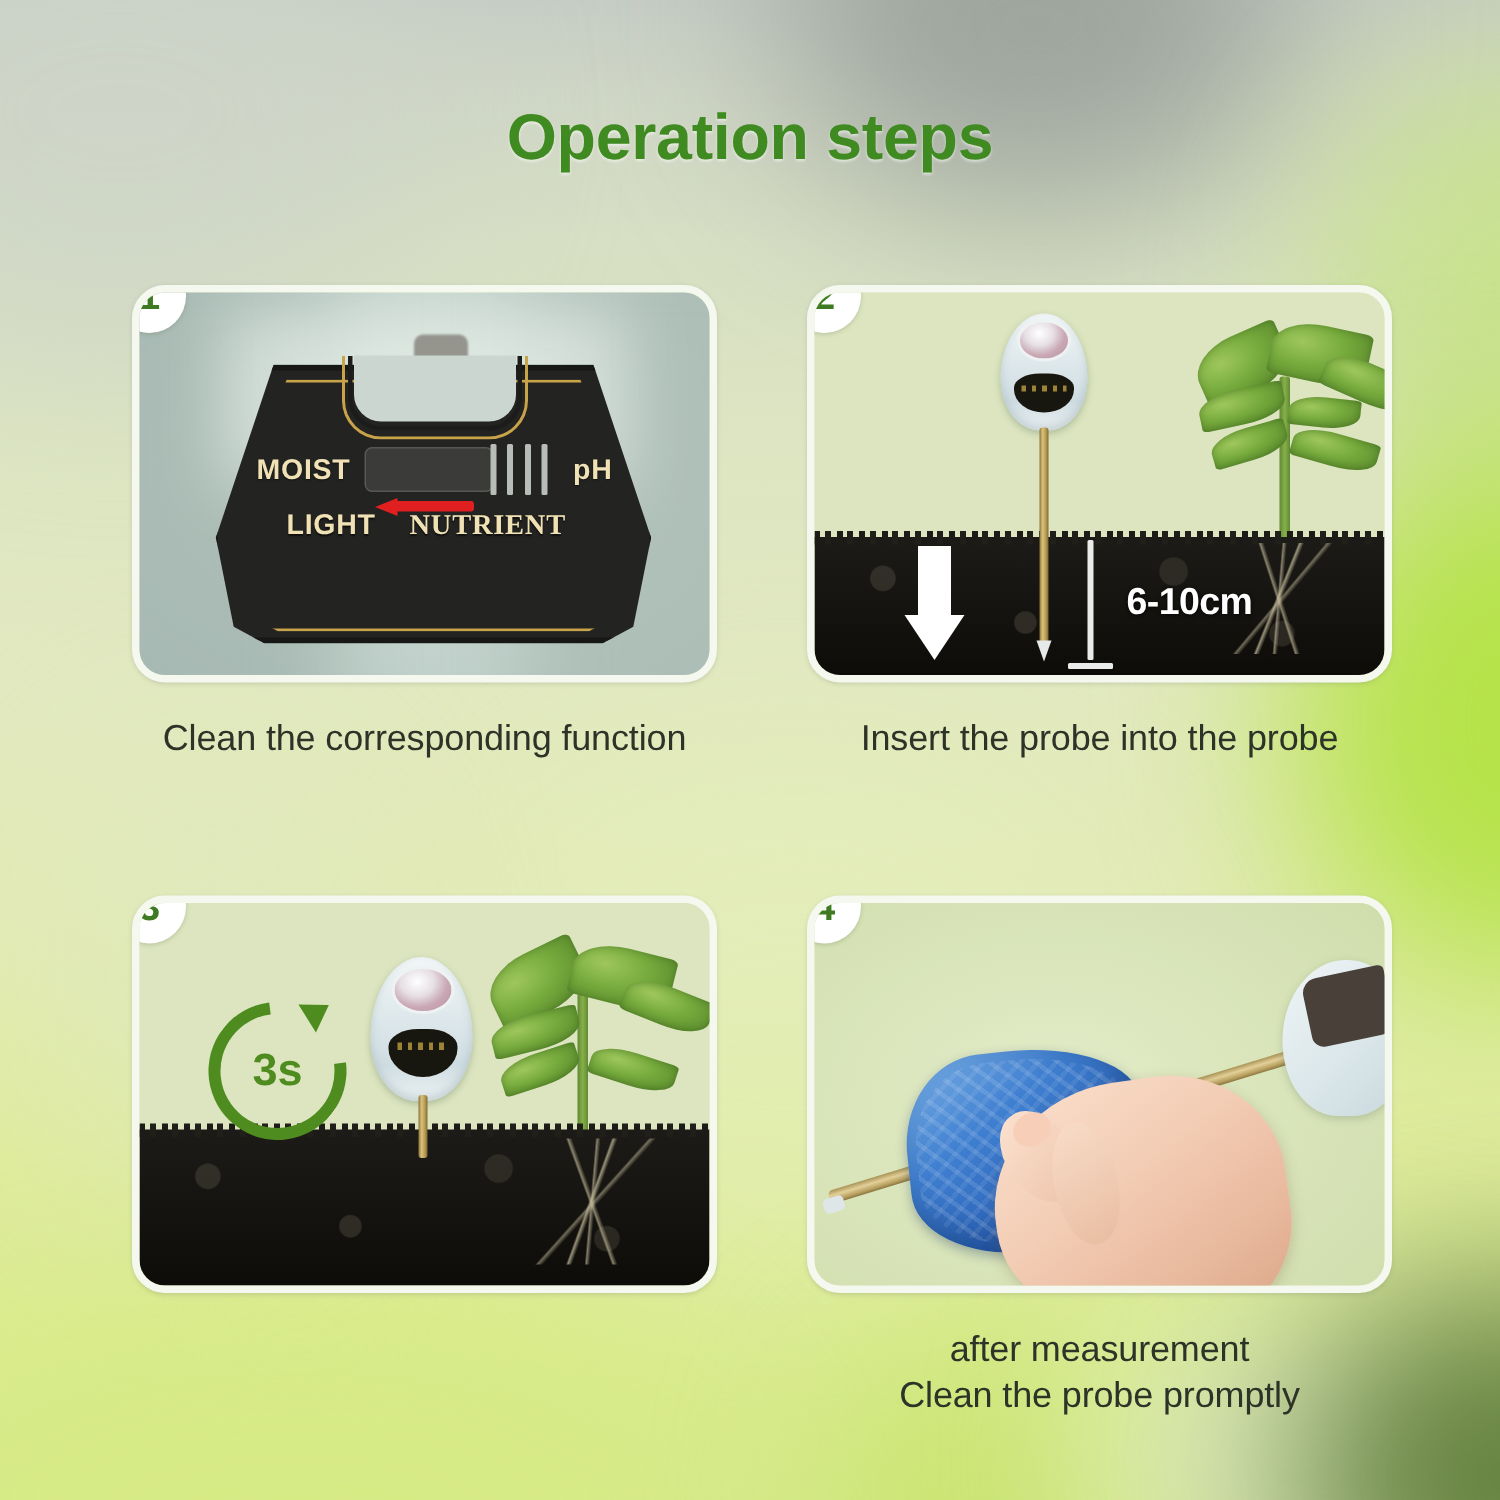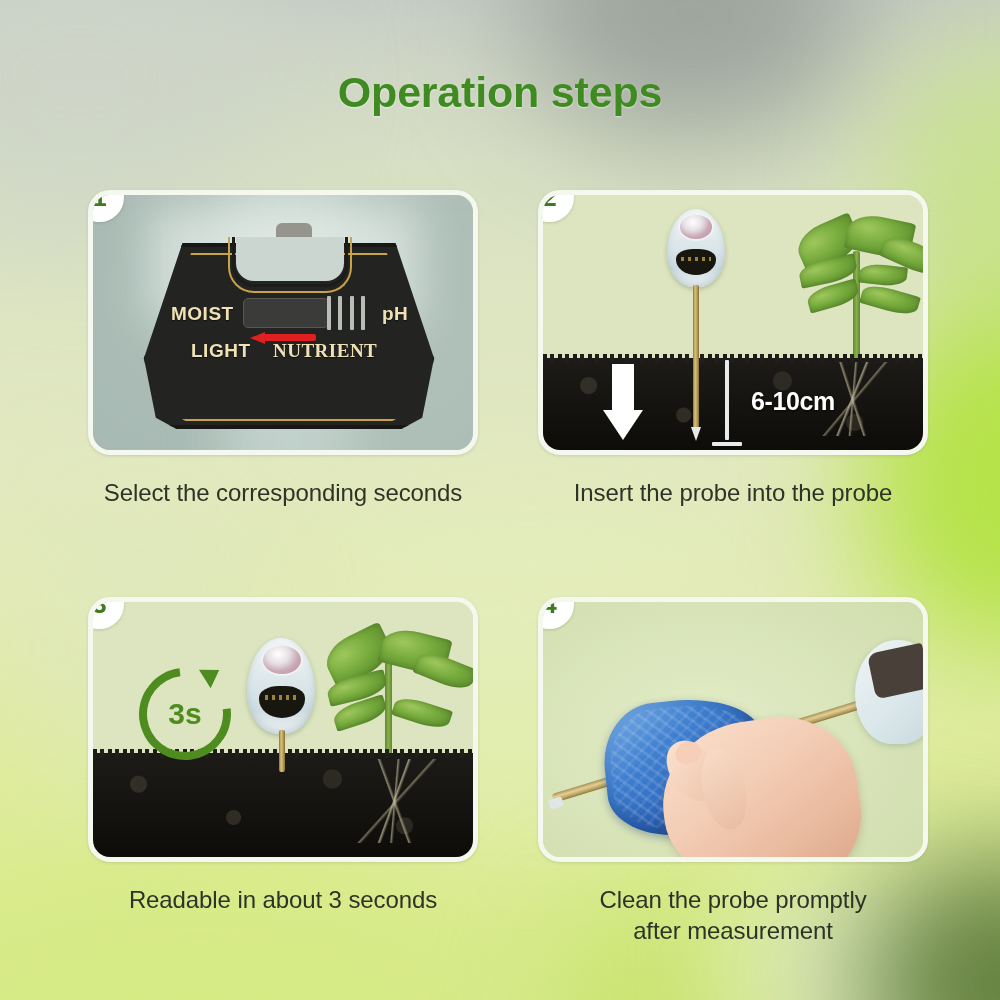--- a/index.html
+++ b/index.html
@@ -549,21 +549,21 @@
               <i></i>
               <i></i>
           </div>
           <div class="p1-arrow">
             <div class="shaft"></div>
             <div class="head"></div>
           </div>
         </div>
         <div class="badge">1</div>
       </div>
-      <div class="caption">Select the corresponding seconds</div>
+      <div class="caption">Clean the corresponding function</div>
     </div>
 
     <div class="step">
       <div class="card">
         <div class="card-inner">
           <div class="scene"></div>
 
           <div class="plant" style="left:246px; top:22px; width:150px; height:160px;">
             <div class="stem" style="left:64px; top:34px; width:7px; height:128px;"></div>
             <div class="leaf" style="left:8px;  top:6px;  width:62px; height:40px; transform:rotate(-24deg);"></div>
@@ -642,39 +642,38 @@
           </div>
 
           <div class="sec-icon" style="left:46px; top:66px;">
             <div class="ring"></div>
             <div class="tip"></div>
             <div class="txt">3s</div>
           </div>
         </div>
         <div class="badge">3</div>
       </div>
-      <div class="caption">Readable in about 3 seconds</div>
     </div>
 
     <div class="step">
       <div class="card">
         <div class="card-inner">
           <div class="p4-bg"></div>
           <div class="p4-rod"></div>
           <div class="p4-rod-cap"></div>
           <div class="p4-device"></div>
           <div class="p4-device-screen"></div>
           <div class="p4-cloth"></div>
           <div class="p4-hand"></div>
           <div class="p4-finger p4-f1"></div>
           <div class="p4-finger p4-f2"></div>
           <div class="p4-thumbnail"></div>
         </div>
         <div class="badge">4</div>
       </div>
       <div class="caption">
+        <div>after measurement</div>
         <div>Clean the probe promptly</div>
-        <div>after measurement</div>
       </div>
     </div>
 
   </div>
 </div>
 
 </body></html>

